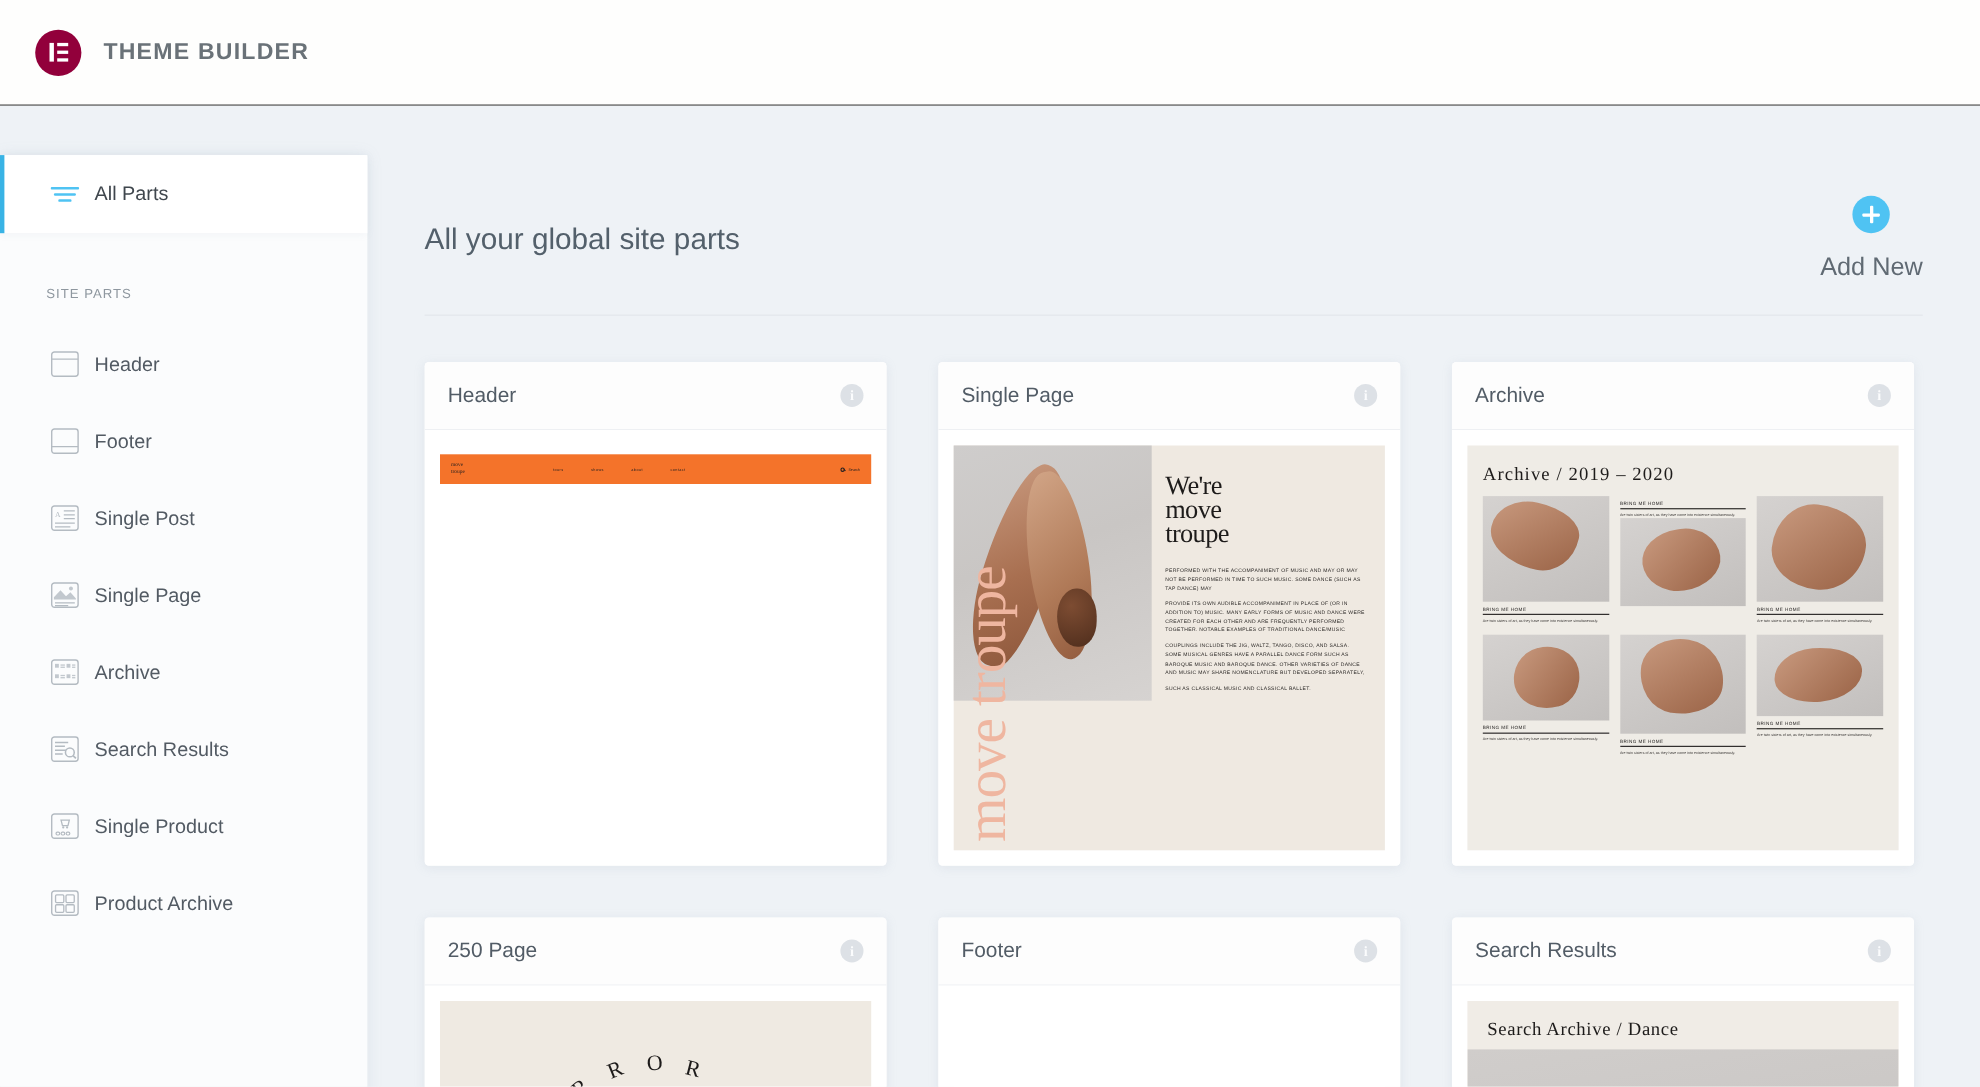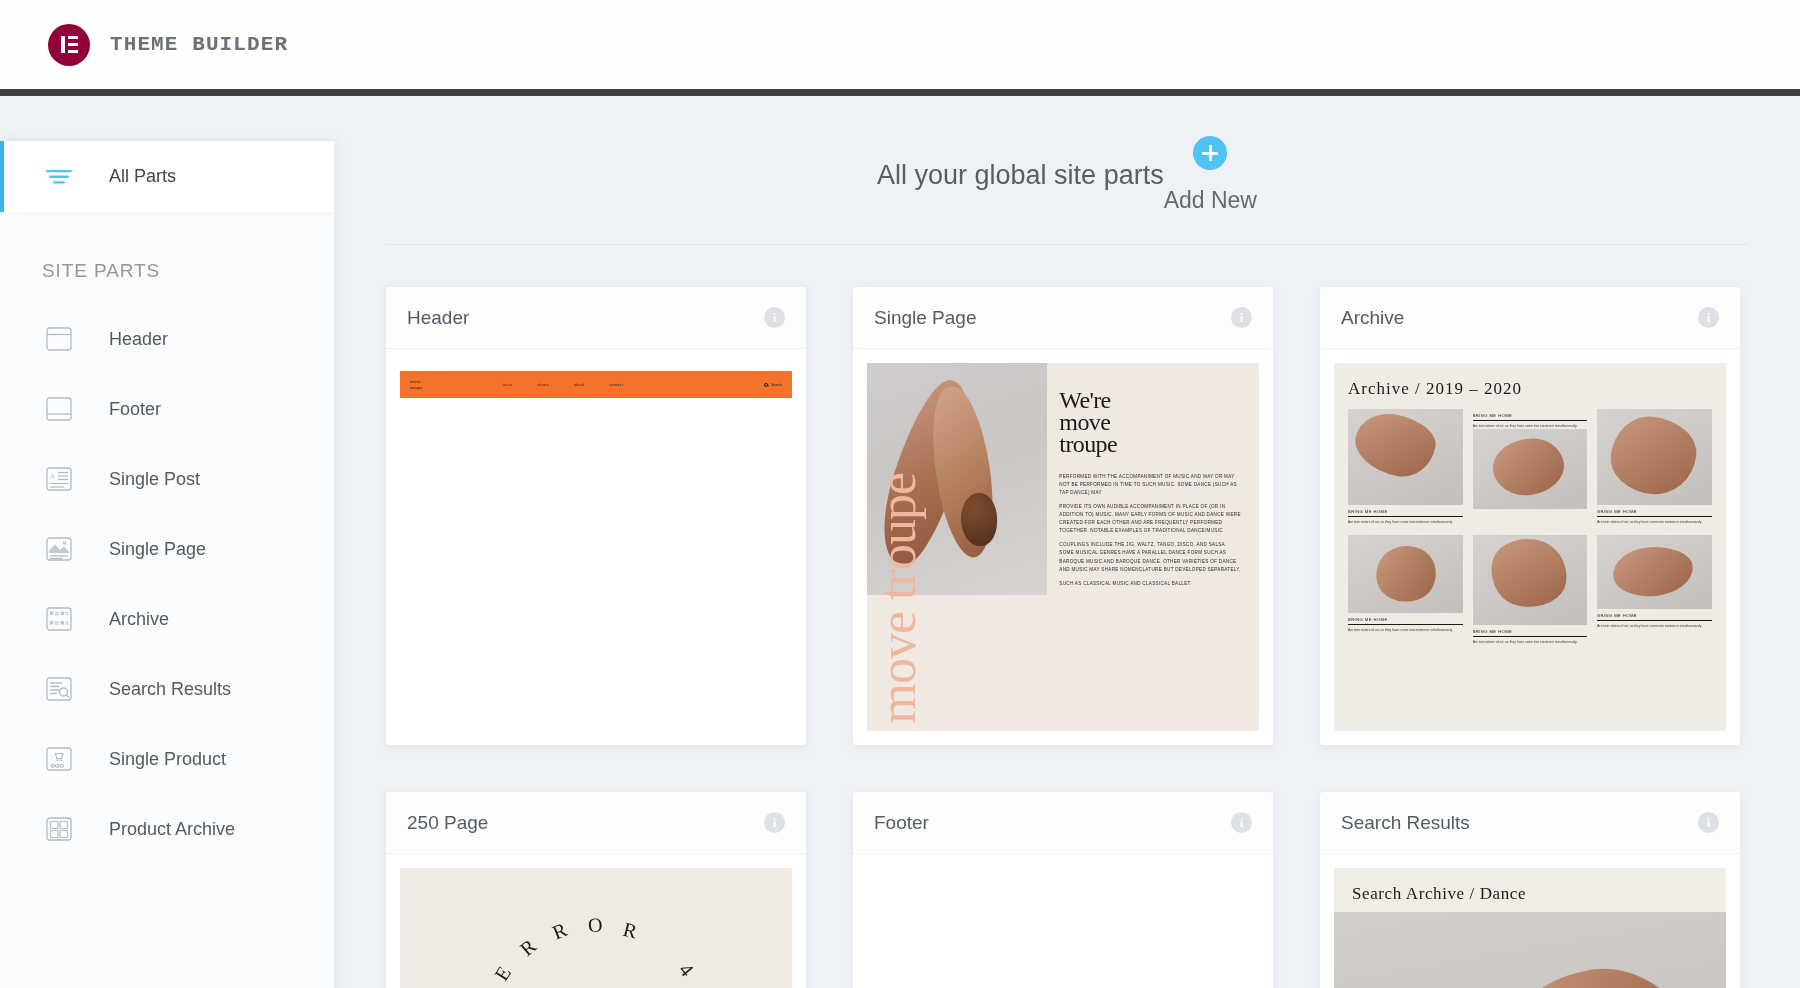--- a/index.html
+++ b/index.html
@@ -8,23 +8,23 @@
     overflow: hidden;
     font-family: "Liberation Sans", sans-serif;
     background: #eef2f6;
   }
 
   
   .topbar {
     height: 96px; width: 100%;
     background: #fefefd;
     display: flex; align-items: center;
-    padding-left: 48px;
-    border-bottom: 7px solid #404040;
-    position: relative; z-index: 5; font-family: Liberation Mono, monospace;
+    padding-left: 32px;
+    border-bottom: 1px solid #404040;
+    position: relative; z-index: 5;
   }
   .brand { display: flex; align-items: center; gap: 20px; }
   .logo-circle {
     width: 42px; height: 42px; border-radius: 50%;
     background: #92003b;
     display: flex; align-items: center; justify-content: center;
   }
   .logo-glyph { position: relative; width: 17px; height: 17px; }
   .logo-glyph i { position: absolute; background: #fff; display: block; }
   .logo-glyph i:nth-child(1) { left: 0; top: 0; width: 4px; height: 17px; }
@@ -49,46 +49,47 @@
     background: #fbfcfd;
     border-radius: 3px 3px 0 0;
     box-shadow: 0 0 14px rgba(140,155,175,.13);
     min-height: 900px;
     padding-bottom: 40px;
   }
   .nav-row {
     display: flex; align-items: center;
     height: 71px;
     padding-left: 44px;
-    gap: 35px;
+    gap: 12px;
     cursor: pointer;
   }
   .nav-row.active {
     background: #ffffff;
     border-left: 4px solid #39b3e5;
     padding-left: 40px;
     box-shadow: 0 1px 7px rgba(140,155,175,.10);
   }
   .nav-ico { width: 30px; height: 30px; flex: 0 0 30px; display:flex; align-items:center; justify-content:center; }
   .nav-label { font-size: 18px; color: #525a63; }
   .nav-row.active .nav-label { color: #3f464d; }
 
   .section-label {
-    font-size: 19px; letter-spacing: .9px;
+    font-size: 12px; letter-spacing: .9px;
     color: #8e979f;
     padding: 48px 0 22px 42px;
   }
   .site-parts .nav-row { height: 70px; }
 
   
   .main { flex: 1; padding: 40px 52px 0 52px; overflow: hidden; }
   .main-head {
-    display: flex; align-items: center; justify-content: center;
+    display: flex; align-items: center; justify-content: space-between;
     padding-bottom: 30px;
     border-bottom: 1px solid #e1e6ec;
+    margin-top: 42px;
   }
   .main-title { font-size: 27px; color: #53606b; font-weight: normal; }
   .add-new { display: flex; align-items: center; gap: 17px; cursor: pointer; flex-direction: column; }
   .plus-circle {
     width: 34px; height: 34px; border-radius: 50%;
     background: #4fc3f3; position: relative;
   }
   .plus-circle::before, .plus-circle::after {
     content:""; position:absolute; background:#fff; border-radius:1px;
   }

